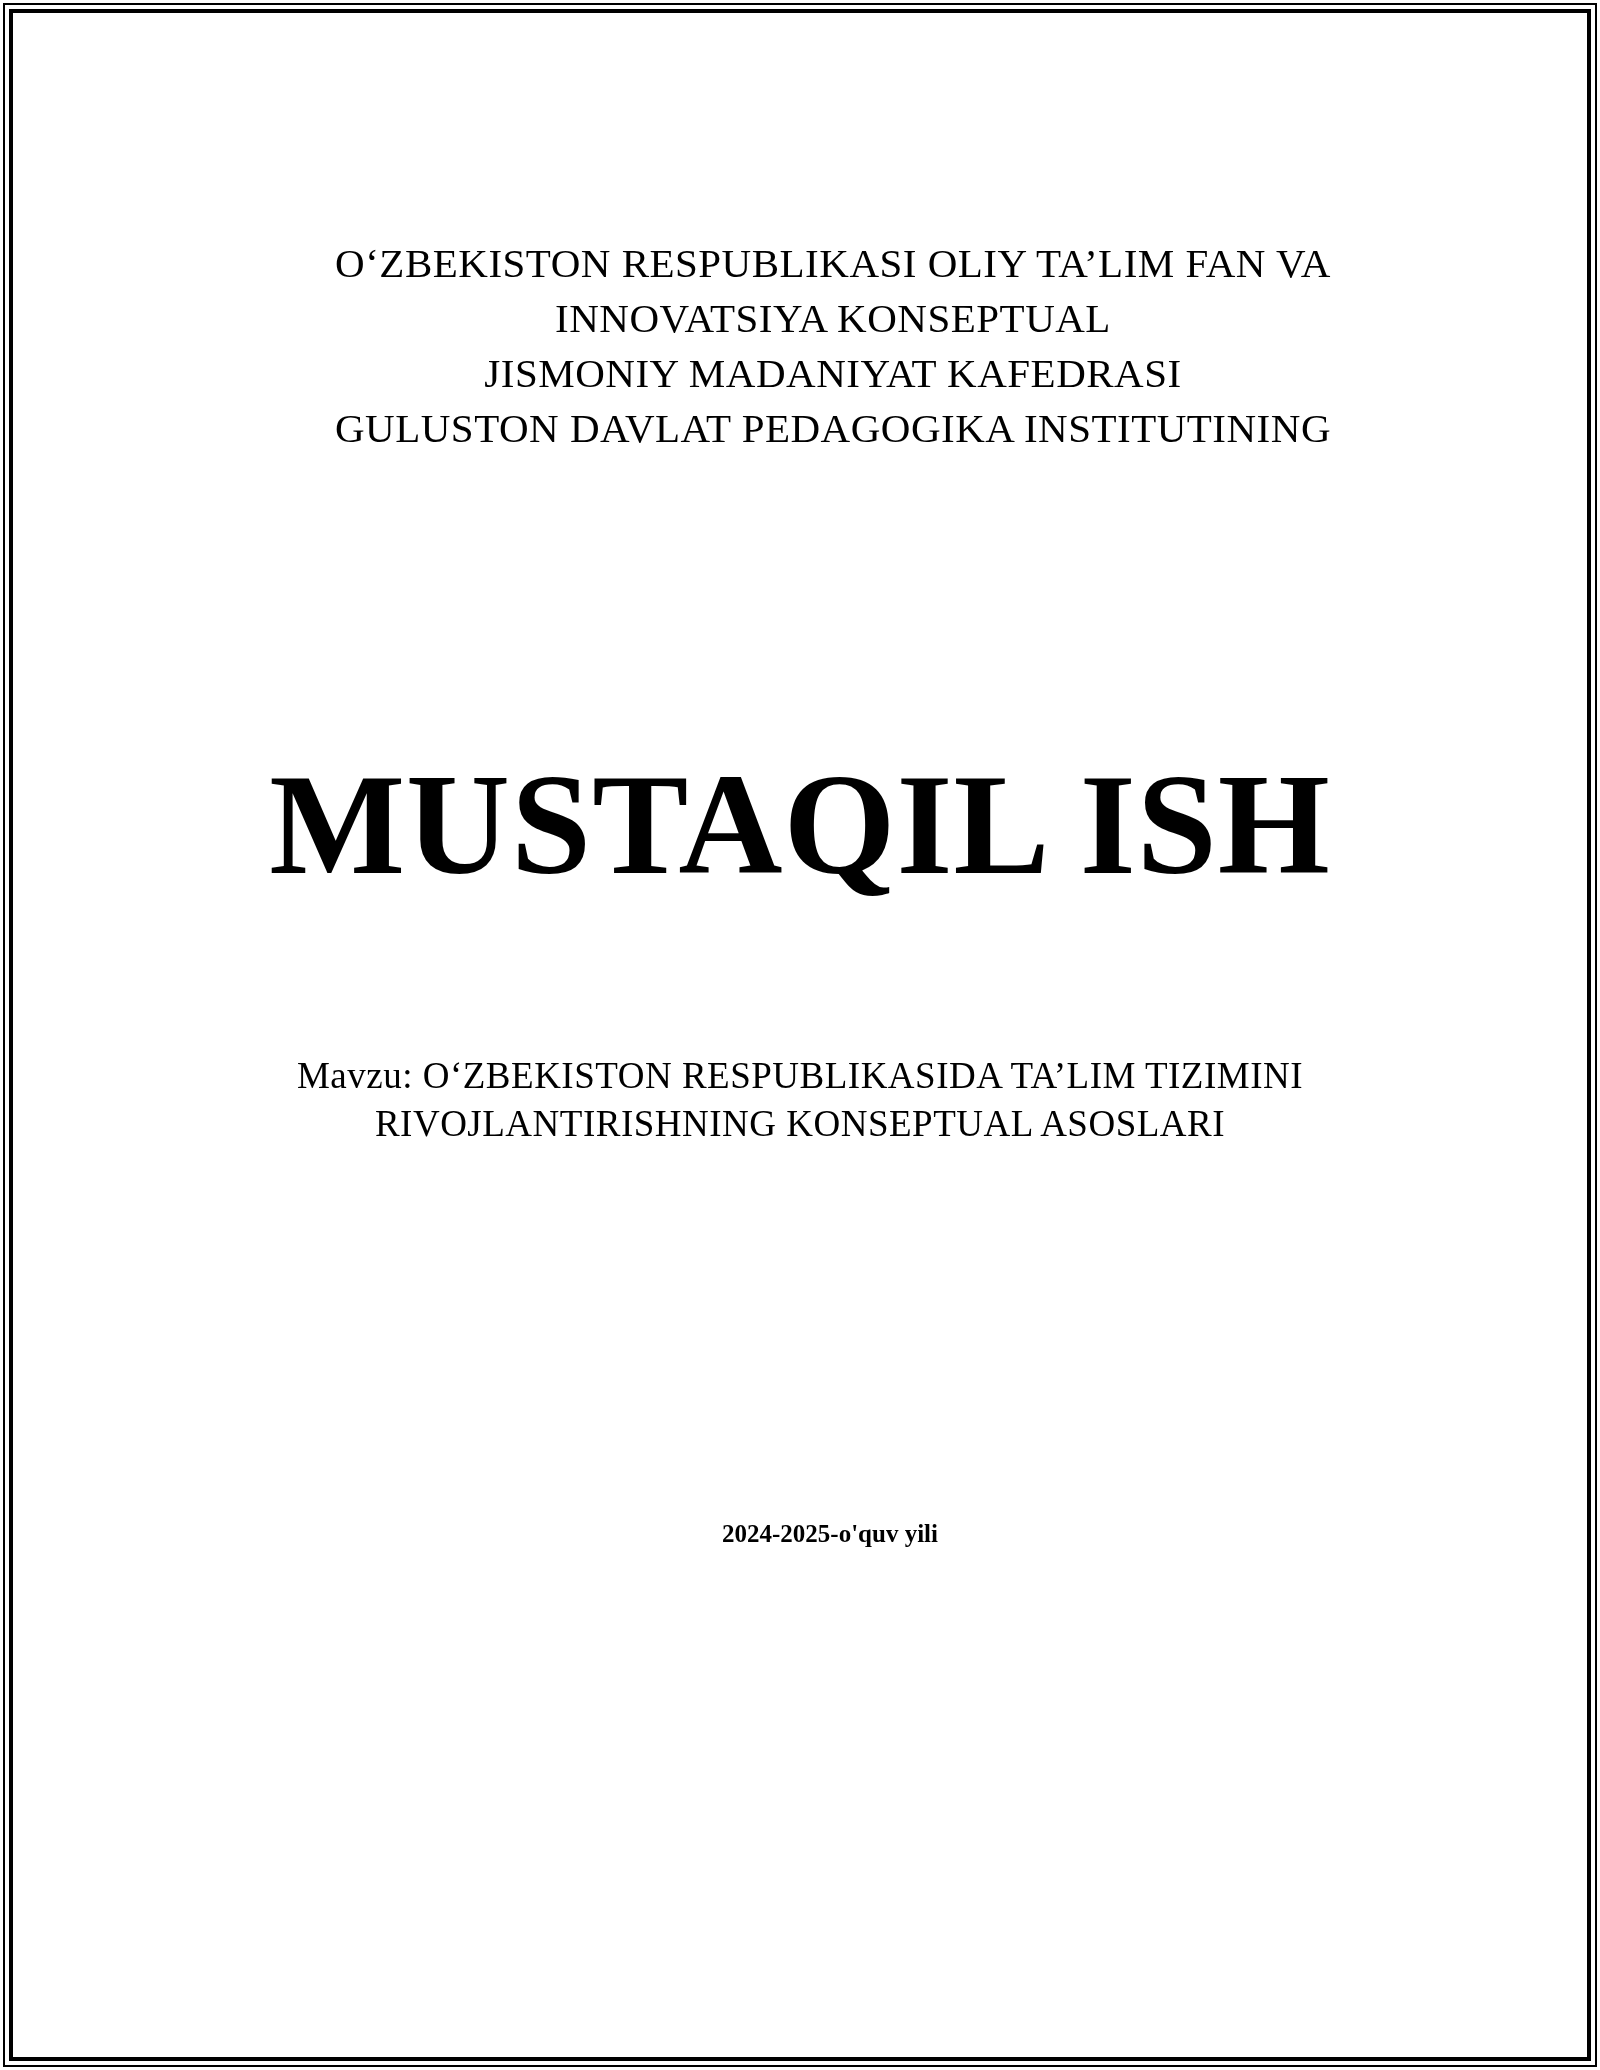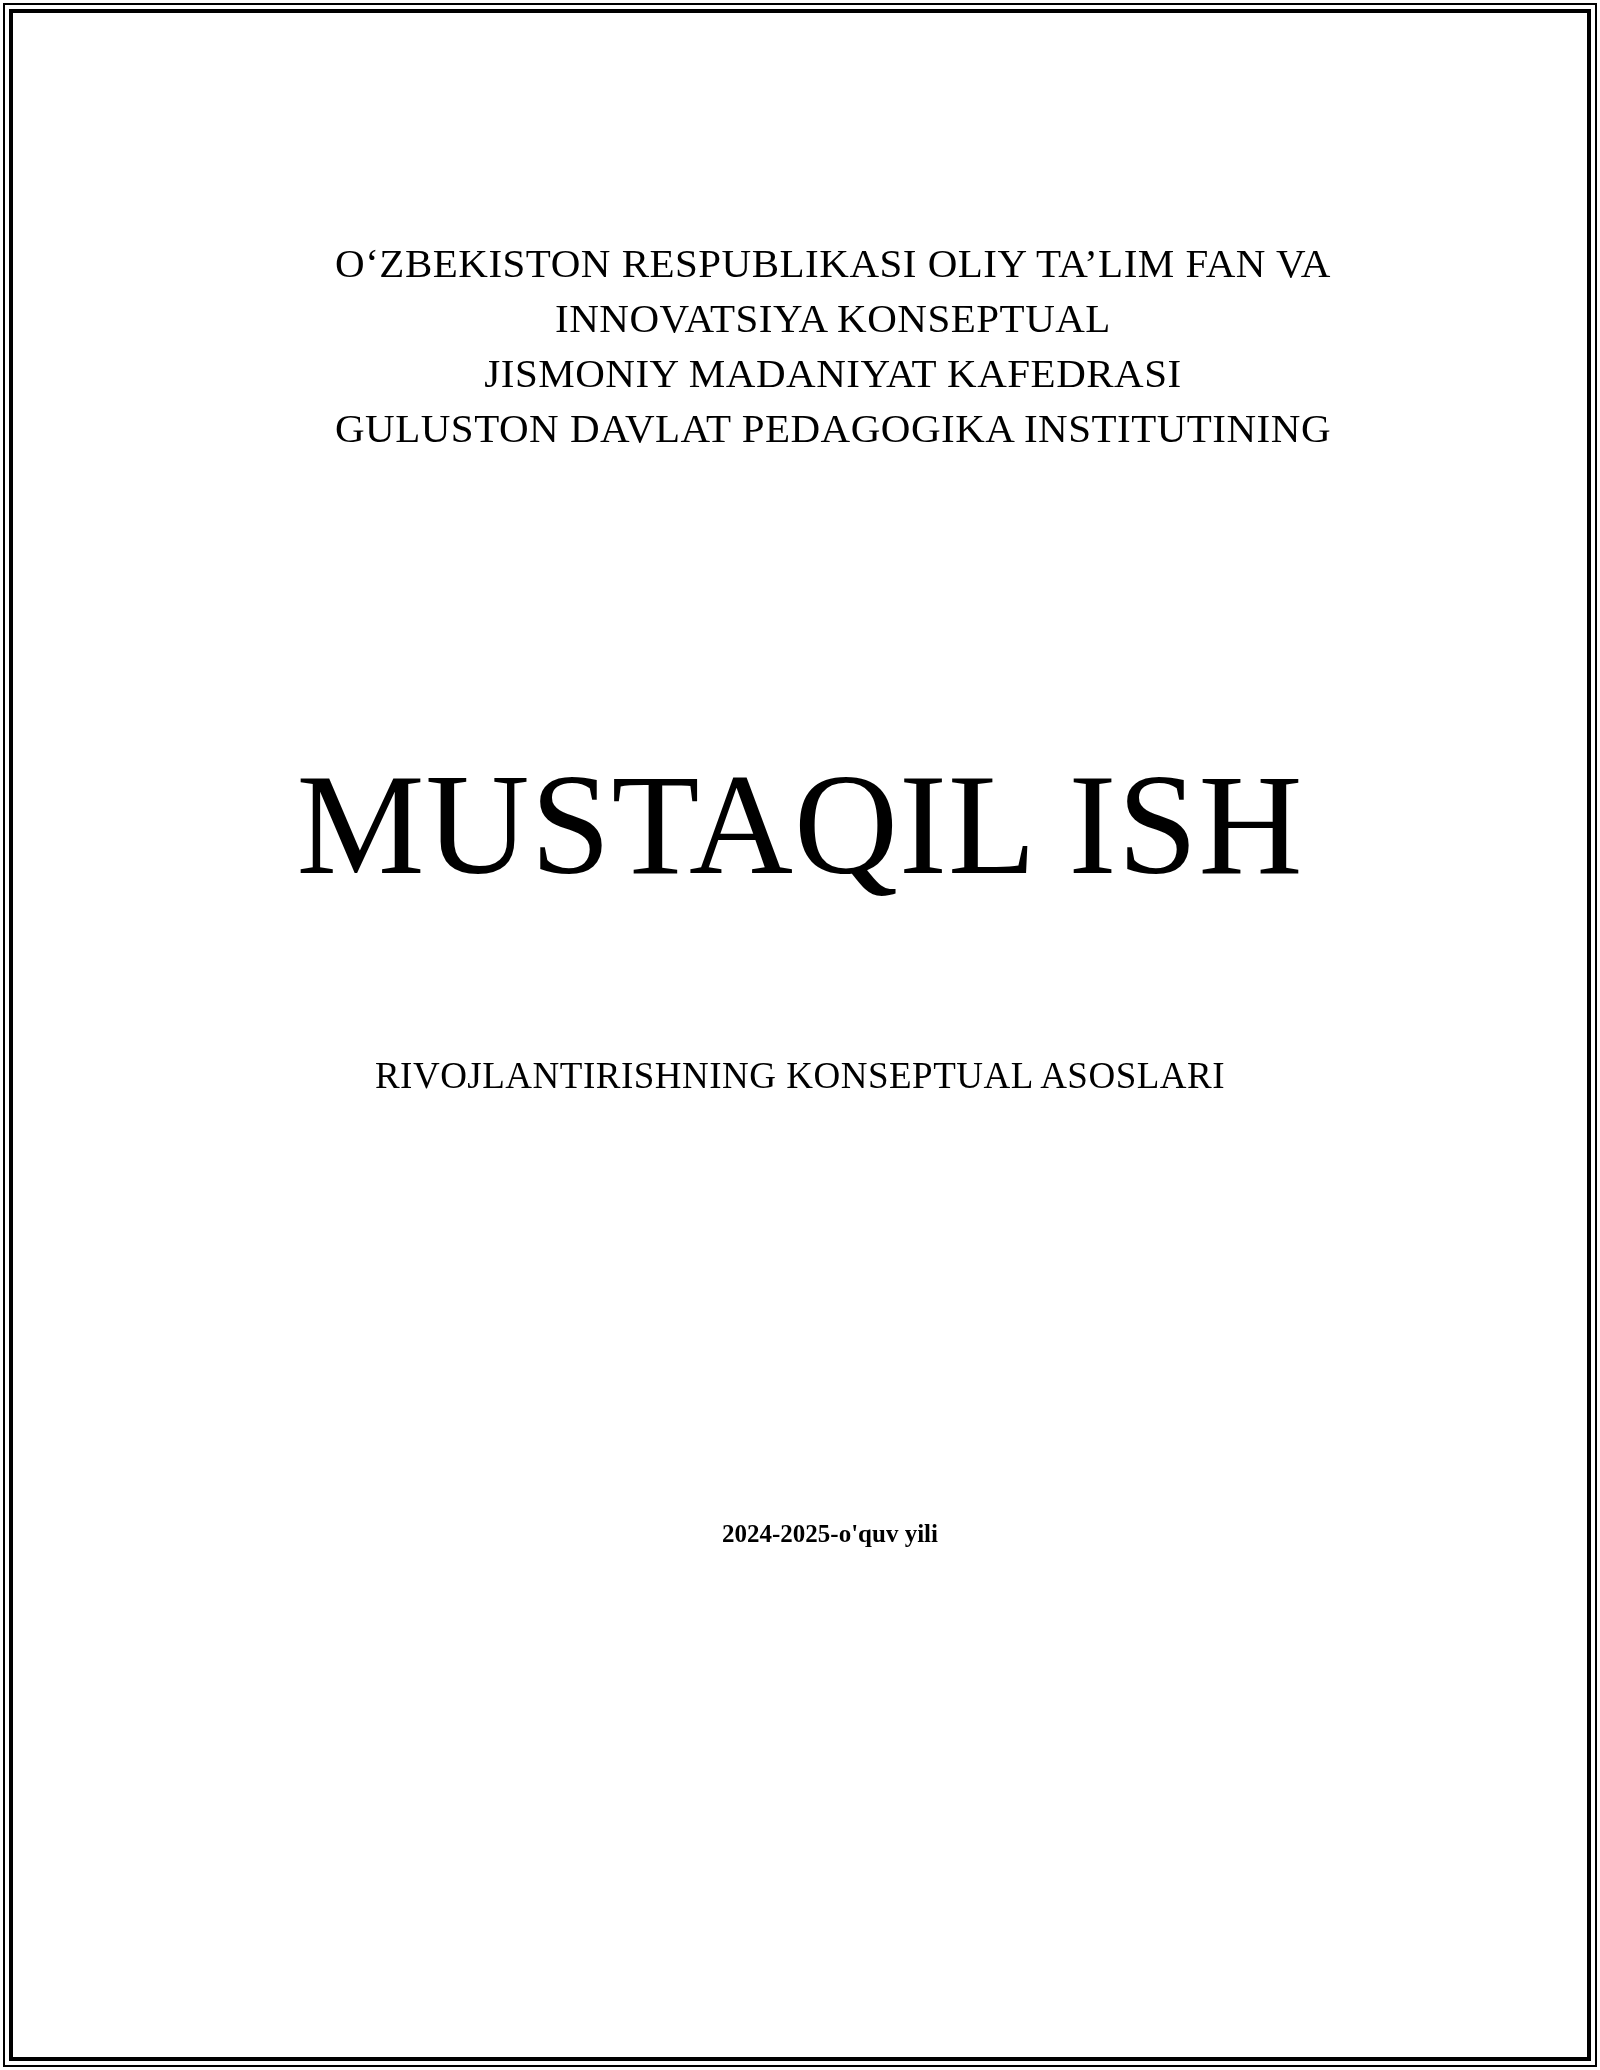--- a/index.html
+++ b/index.html
@@ -46,21 +46,21 @@
   }
   .doc-title {
     position: absolute;
     top: 740px;
     left: 0;
     width: 100%;
     margin: 0;
     text-align: center;
     font-size: 144px;
     line-height: 170px;
-    font-weight: normal;
+    font-weight: bold;
     letter-spacing: 1px;
   }
   .topic-block {
     position: absolute;
     top: 1052px;
     left: 0;
     width: 100%;
     text-align: center;
     font-size: 37px;
     line-height: 48px;
@@ -89,18 +89,19 @@
   <div class="header-block">
     <div>O‘ZBEKISTON RESPUBLIKASI OLIY TA’LIM FAN VA</div>
     <div>INNOVATSIYA KONSEPTUAL</div>
     <div>JISMONIY MADANIYAT KAFEDRASI</div>
     <div>GULUSTON DAVLAT PEDAGOGIKA INSTITUTINING</div>
   </div>
 
   <h1 class="doc-title">MUSTAQIL ISH</h1>
 
   <div class="topic-block">
+    <div>Mavzu: O‘ZBEKISTON RESPUBLIKASIDA TA’LIM TIZIMINI</div>
     <div>RIVOJLANTIRISHNING KONSEPTUAL ASOSLARI</div>
   </div>
 
   <div class="year-footer">2024-2025-o'quv yili</div>
 
 </div>
 
 </body></html>

